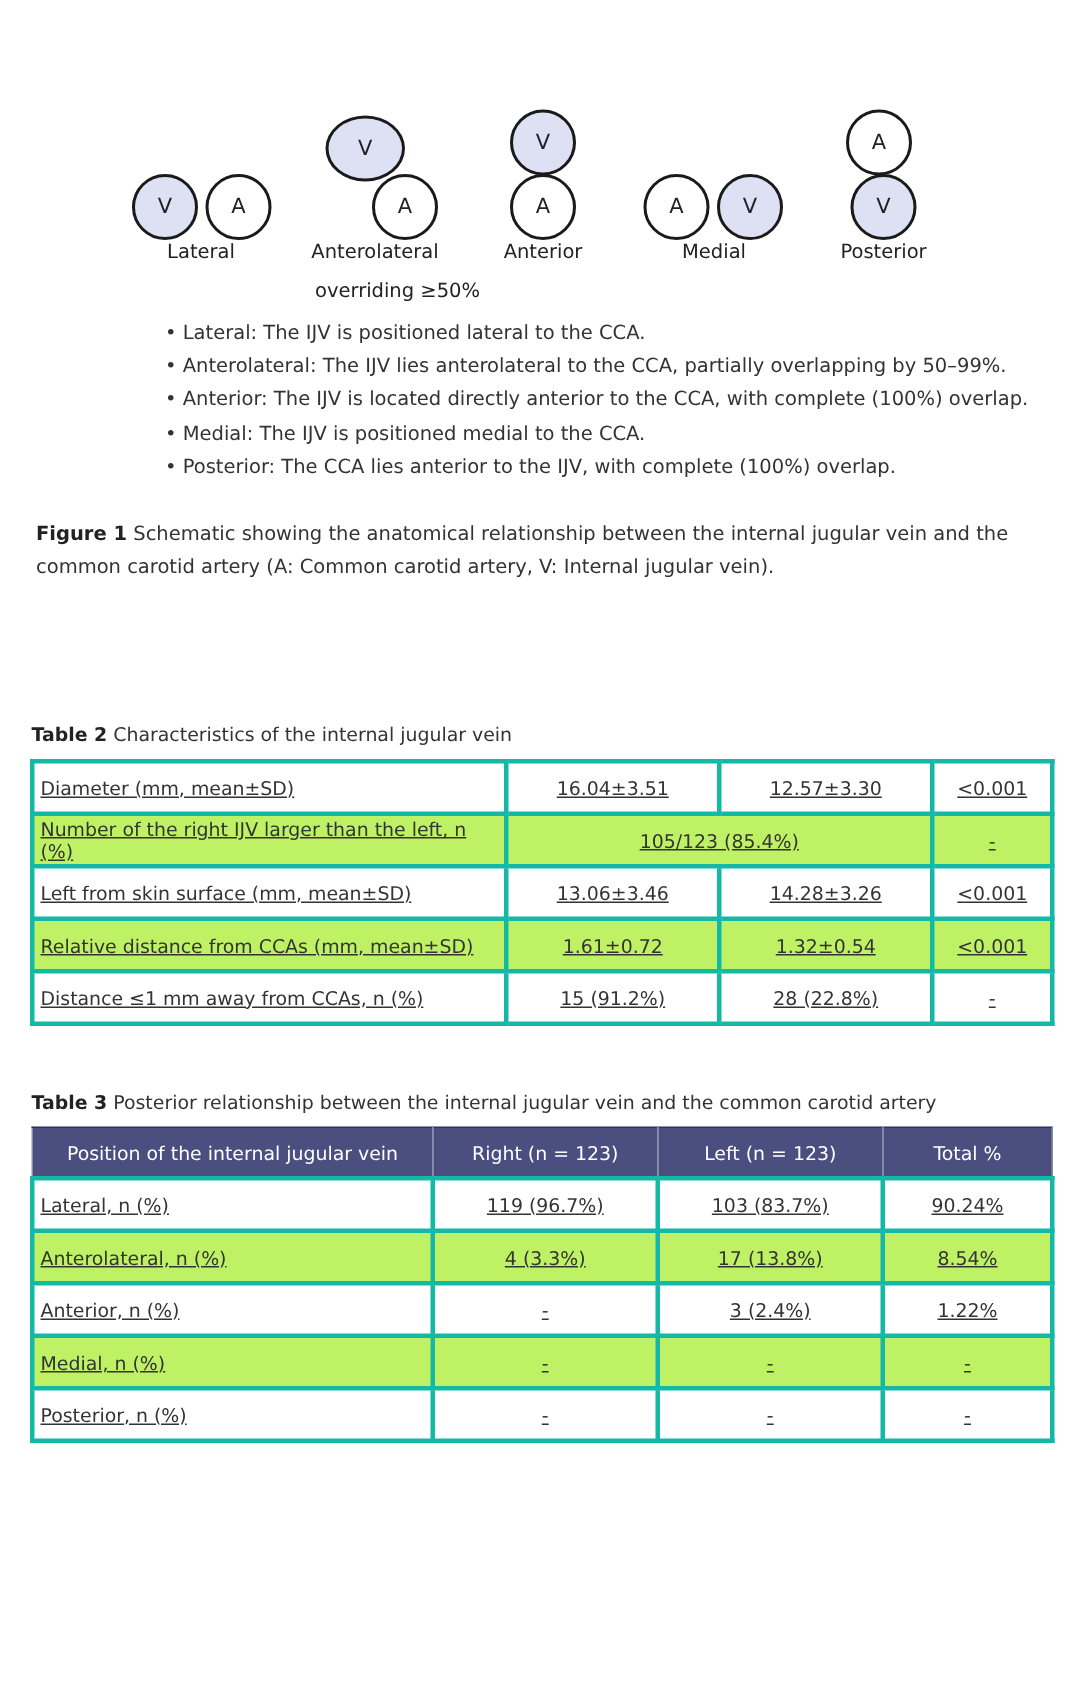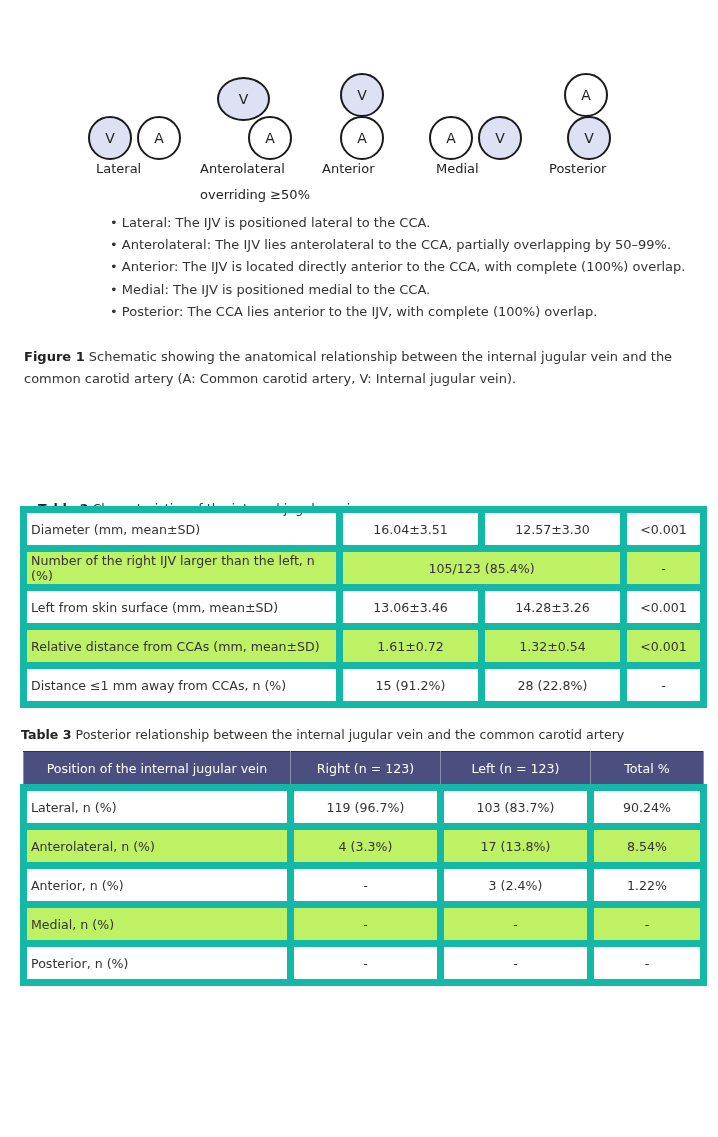--- a/index.html
+++ b/index.html
@@ -1,28 +1,28 @@
 <!DOCTYPE html>
 <html><head>
 <meta charset="utf-8">
 <style>
   html,body{margin:0;padding:0;background:#ffffff;}
   body{width:718px;height:1137px;position:relative;font-family:"DejaVu Sans","Liberation Sans",sans-serif;color:#2b2b2b;overflow:hidden;}
   .circle{position:absolute;border:2px solid #1a1a1a;border-radius:50%;box-sizing:border-box;display:flex;align-items:center;justify-content:center;font-size:14px;color:#222;background:#fff;}
   .circle.v{background:#dde1f3;}
-  .diag-label{position:absolute;font-size:13px;color:#222;white-space:nowrap;}
+  .diag-label{position:absolute;font-size:13px;color:#222;text-align:center;white-space:nowrap;}
   .bullets{position:absolute;left:110px;top:212px;margin:0;padding:0;list-style:none;font-size:13px;line-height:22.2px;color:#333;}
   .bullets li:before{content:"• ";}
   .caption{position:absolute;left:24px;top:346px;width:690px;font-size:13px;line-height:22px;color:#333;}
   .caption b{font-weight:bold;color:#222;}
   .tcap{position:absolute;left:21px;font-size:12.6px;color:#333;white-space:nowrap;}
   .tcap b{font-weight:bold;color:#222;}
   table{position:absolute;left:20px;border-collapse:collapse;font-size:12.6px;color:#333;table-layout:fixed;}
   th{background:#4a4f80;color:#ffffff;font-weight:normal;border:1px solid #8a8eaa;border-top:1.5px solid #2c305a;height:32px;padding:0;}
-  td{border:7px solid #14b8a6;height:32px;padding:0 4px;text-align:center;}
+  td{border:3px solid #14b8a6;height:32px;padding:0 4px;text-align:center;text-decoration:underline;}
   td.l{text-align:left;}
   tr.alt td{background:#bef264;}
   .outer{border:1px solid #444;}
 </style>
 </head>
 <body>
 
 <div>
 
   <div class="circle v" style="left:88px;top:116px;width:44px;height:44px;">V</div>
@@ -50,21 +50,21 @@
 <ul class="bullets">
   <li>Lateral: The IJV is positioned lateral to the CCA.</li>
   <li>Anterolateral: The IJV lies anterolateral to the CCA, partially overlapping by 50–99%.</li>
   <li>Anterior: The IJV is located directly anterior to the CCA, with complete (100%) overlap.</li>
   <li>Medial: The IJV is positioned medial to the CCA.</li>
   <li>Posterior: The CCA lies anterior to the IJV, with complete (100%) overlap.</li>
 </ul>
 
 <div class="caption"><b>Figure 1</b><span> Schematic showing the anatomical relationship between the internal jugular vein and the common carotid artery (A: Common carotid artery, V: Internal jugular vein).</span></div>
 
-<div class="tcap" style="top:501px;margin-left:17px;"><b>Table 2</b><span> Characteristics of the internal jugular vein</span></div>
+<div class="tcap" style="top:482px;"><b>Table 2</b><span> Characteristics of the internal jugular vein</span></div>
 
 <table class="outer" style="top:506px;width:680px;">
   <colgroup>
       <col style="width:316px">
       <col style="width:142px">
       <col style="width:142px">
       <col style="width:80px">
     </colgroup>
   <tbody>
   <tr>

